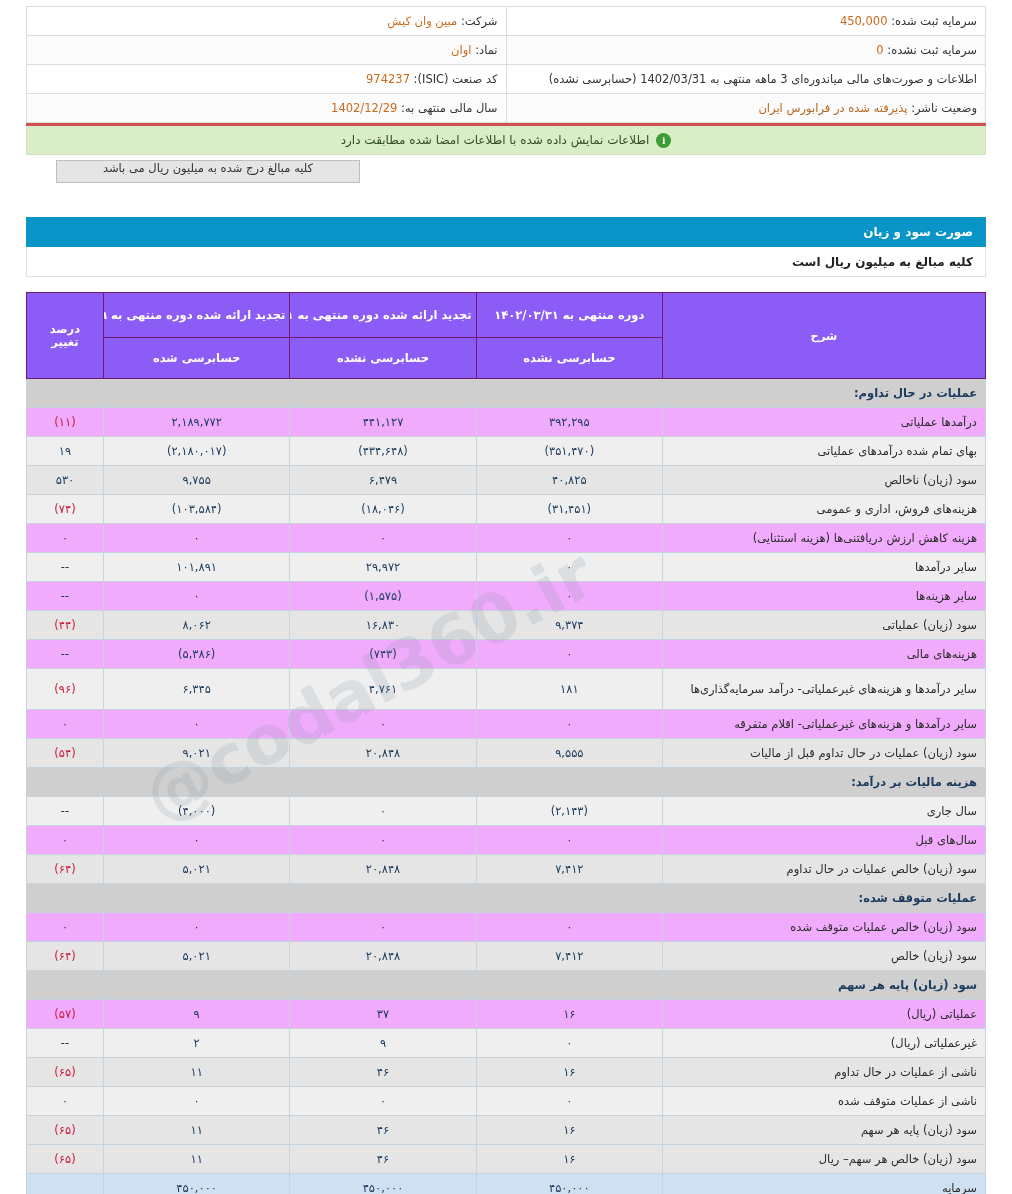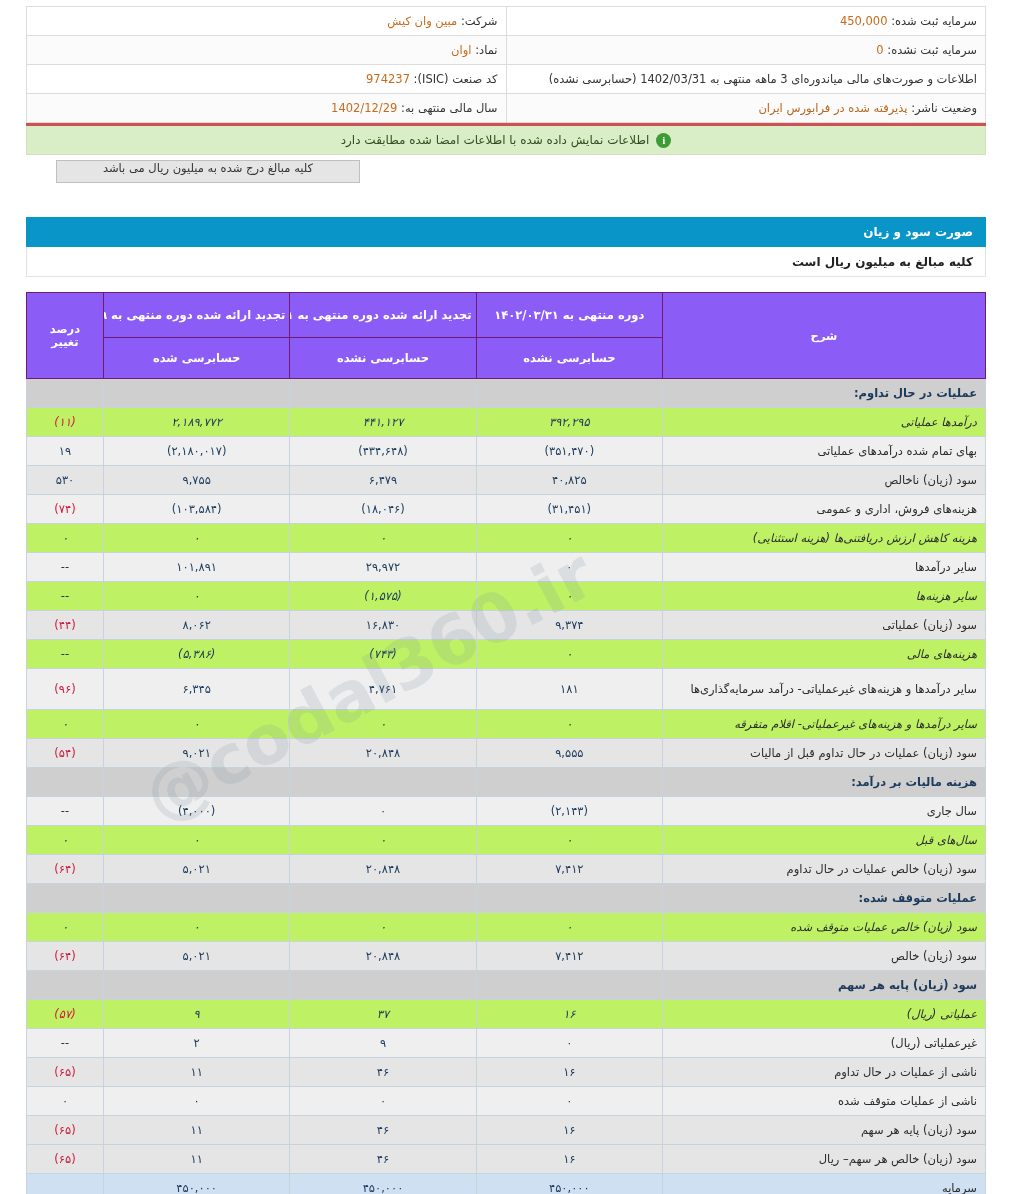--- a/index.html
+++ b/index.html
@@ -132,21 +132,21 @@
   td.num{ text-align:center; color:#1b3a5c; }
   td.pct{ text-align:center; }
   td.pct.neg{ color:#d0193c; }
   td.pct.pos{ color:#1b3a5c; }
   .neg{ color:#d0193c; }
 
   tr.sect td{
     background:#cfcfcf; font-weight:bold; color:#1b3a5c;
     height:22px;
   }
-  tr.r-blue td{ background:#bef264;font-style:italic; }
+  tr.r-blue td{ background:#f0abfc; }
   tr.r-white td{ background:#efefef; }
   tr.r-gold td{ background:#e5e5e5; }
   tr.r-cap td{ background:#cfe0f2; }
   tr.fin-row td{ height:22px; }
   tr.tall td{ height:34px; line-height:14px; }
 
   
   .footwrap{ margin:18px 26px 0 26px; }
   table.foot{ width:100%; border-collapse:collapse; }
   table.foot td{

